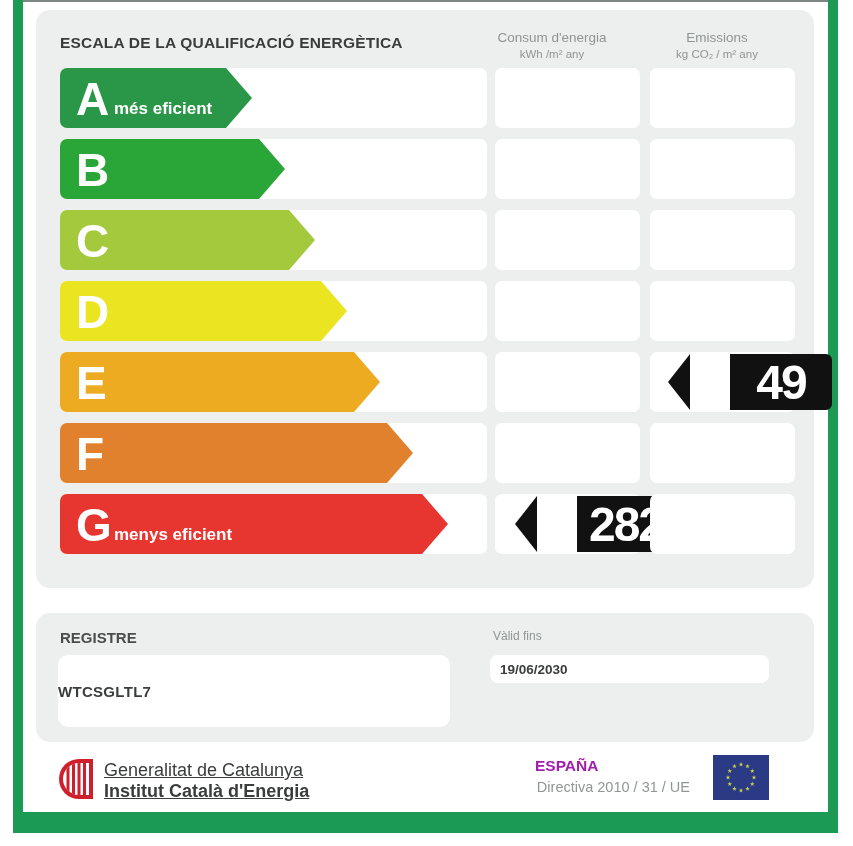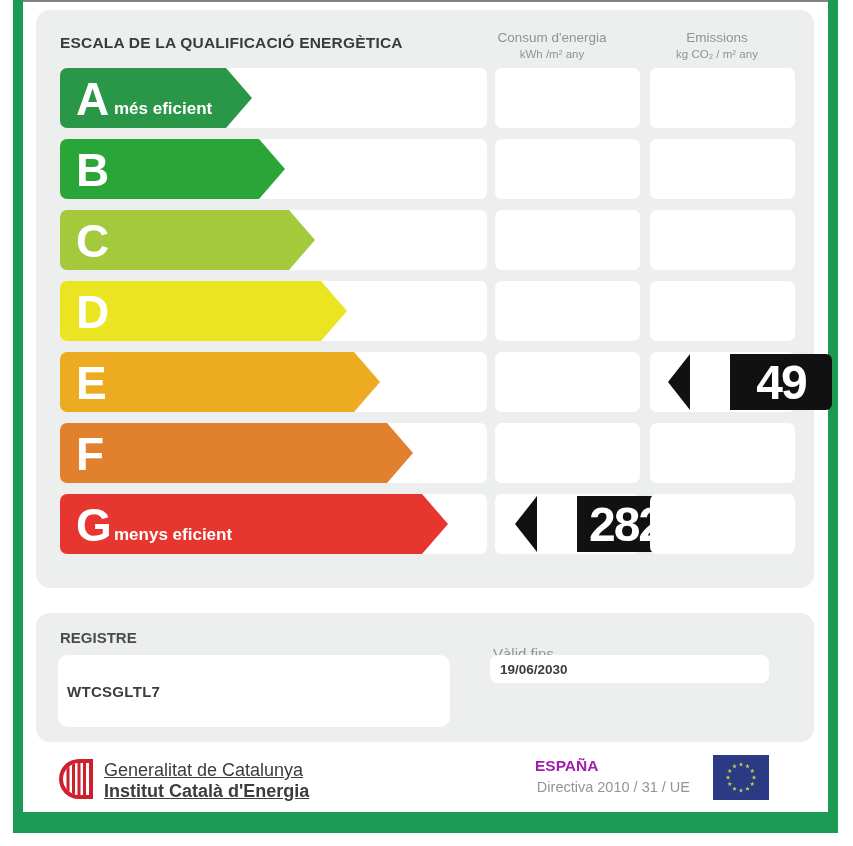--- a/index.html
+++ b/index.html
@@ -52,22 +52,22 @@
             align-items:center;justify-content:center;}
   .consum-tag .tag-body{width:98px;}
   .emiss-tag .tag-body{width:102px;}
 
   
   .panel-bottom{position:absolute;left:36px;top:613px;width:778px;height:129px;
                 background:var(--panel-gray);border-radius:14px;}
   .registre-label{position:absolute;left:24px;top:16px;font-size:15px;font-weight:bold;color:#4b4d4c;}
   .registre-box{position:absolute;left:22px;top:42px;width:392px;height:72px;background:#fff;
                 border-radius:10px;display:flex;align-items:center;}
-  .registre-code{font-size:15px;font-weight:bold;color:#3b3d3c;padding-left:9px;letter-spacing:.3px;}
-  .valid-label{position:absolute;left:457px;top:16px;font-size:15px;color:#909695;margin-top:16px;}
+  .registre-code{font-size:15px;font-weight:bold;color:#3b3d3c;letter-spacing:.3px;}
+  .valid-label{position:absolute;left:457px;top:16px;font-size:12px;color:#909695;}
   .valid-box{position:absolute;left:454px;top:42px;width:279px;height:28px;background:#fff;
              border-radius:8px;display:flex;align-items:center;}
   .valid-date{font-size:13.5px;font-weight:bold;color:#3b3d3c;padding-left:10px;}
 
   
   .gencat-logo{position:absolute;left:58px;top:756px;width:40px;height:46px;}
   .gencat-text{position:absolute;left:104px;top:760px;color:#3b3d3c;line-height:21px;text-decoration:underline;}
   .gencat-line1{font-size:18px;}
   .gencat-line2{font-size:18px;font-weight:bold;}
   .espana{position:absolute;left:535px;top:757px;width:155px;text-align:left;

